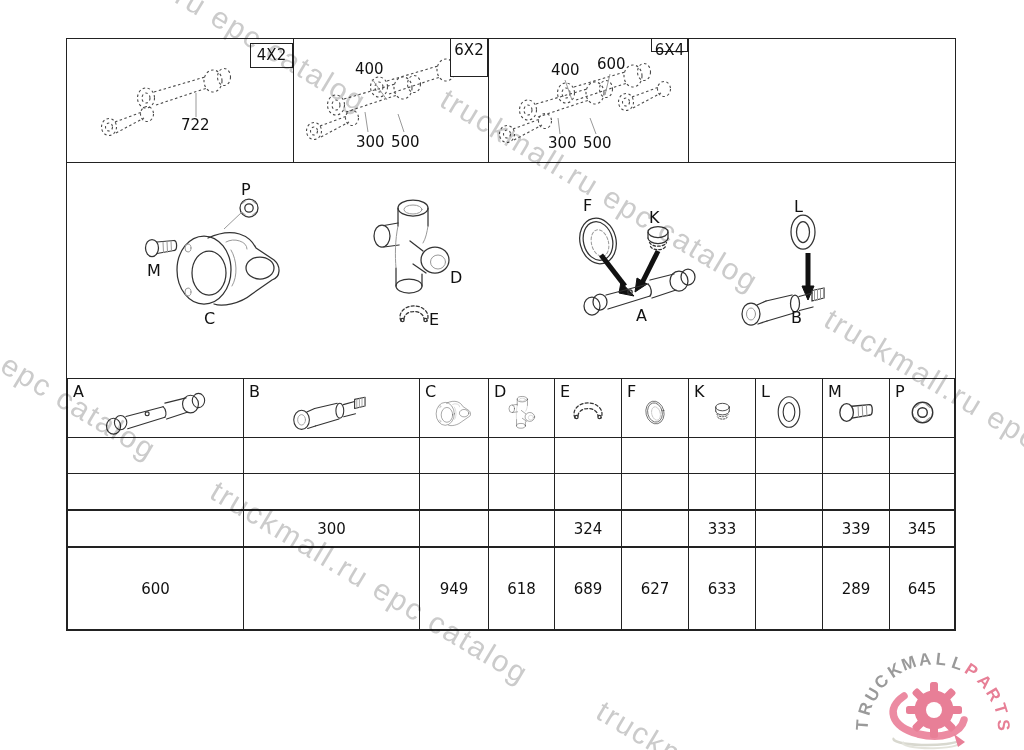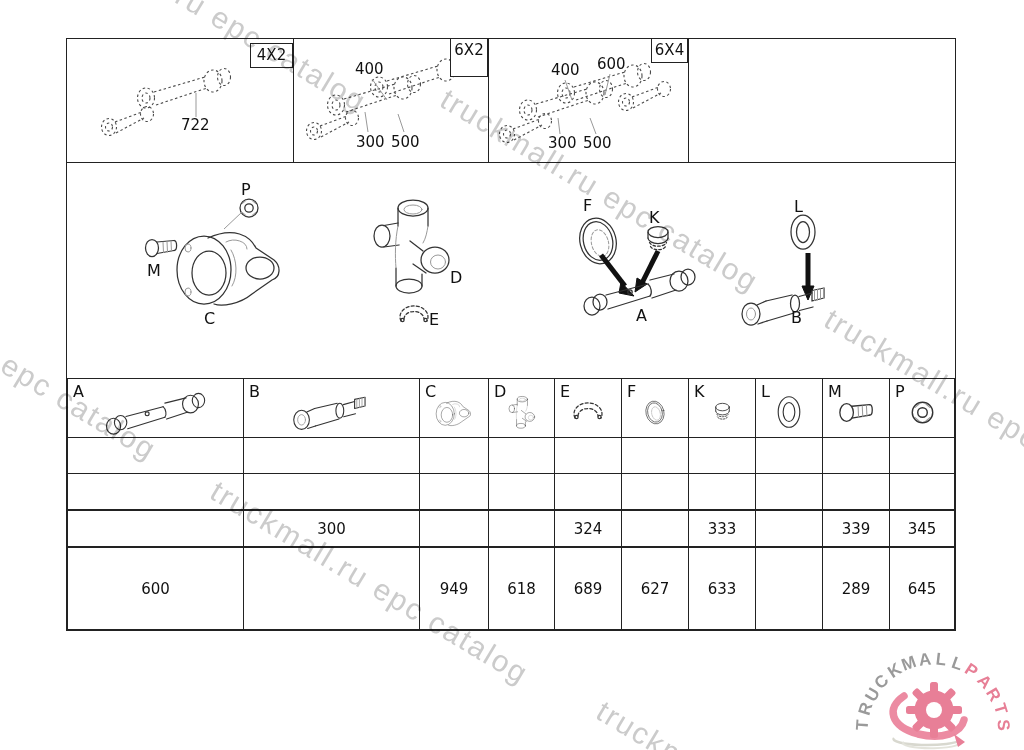--- a/index.html
+++ b/index.html
@@ -158,21 +158,21 @@
   <span class="wm" style="left:222px;top:474px">truckmall.ru epc catalog</span>
   <span class="wm" style="left:608px;top:694px">truckmall.ru epc catalog</span>
 
   <div class="band" style="left:66px;top:38px;width:890px;height:125px"></div>
   <div class="vline" style="left:293px;top:38px;height:124px"></div>
   <div class="vline" style="left:488px;top:38px;height:124px"></div>
   <div class="vline" style="left:688px;top:38px;height:124px"></div>
 
   <div class="badge" style="left:250px;top:43px;width:43px;height:25px">4X2</div>
   <div class="badge" style="left:450px;top:38px;width:38px;height:39px">6X2</div>
-  <div class="badge" style="left:651px;top:38px;width:37px;height:25px">6X4</div>
+  <div class="badge" style="left:651px;top:38px;width:37px;height:14px">6X4</div>
 
   <svg class="part-svg" style="left:95px;top:55px" width="170" height="102" viewBox="0 0 170 102">
     <use href="#sym-dlink" x="5" y="48"></use>
     <use href="#sym-dshaft" x="40" y="8"></use>
     <line x1="101" y1="38" x2="101" y2="62" class="lnlite"></line>
   </svg>
   <span class="plbl" style="left:181px;top:116px">722</span>
 
   <svg class="part-svg" style="left:300px;top:52px" width="185" height="110" viewBox="0 0 185 110">
     <use href="#sym-dlink" x="5" y="55"></use>

